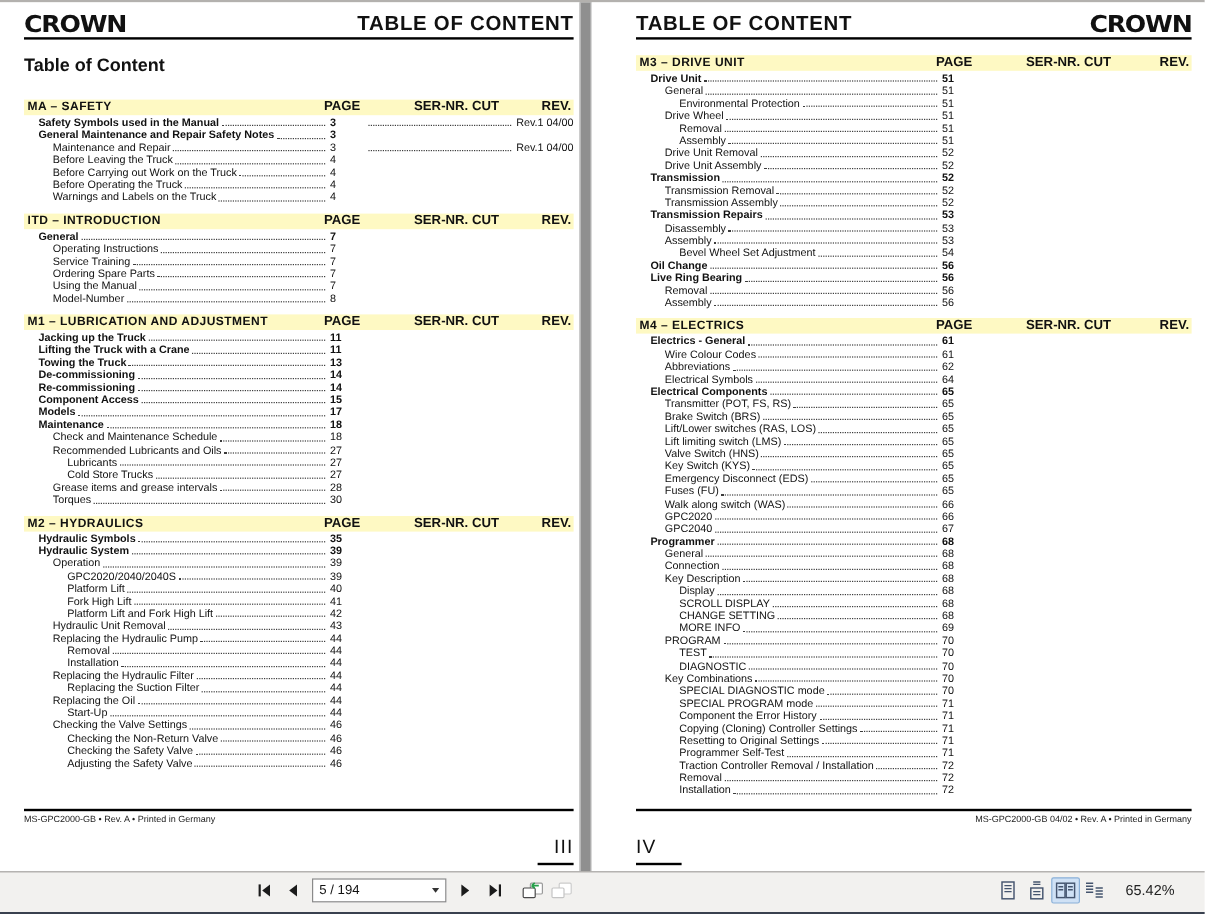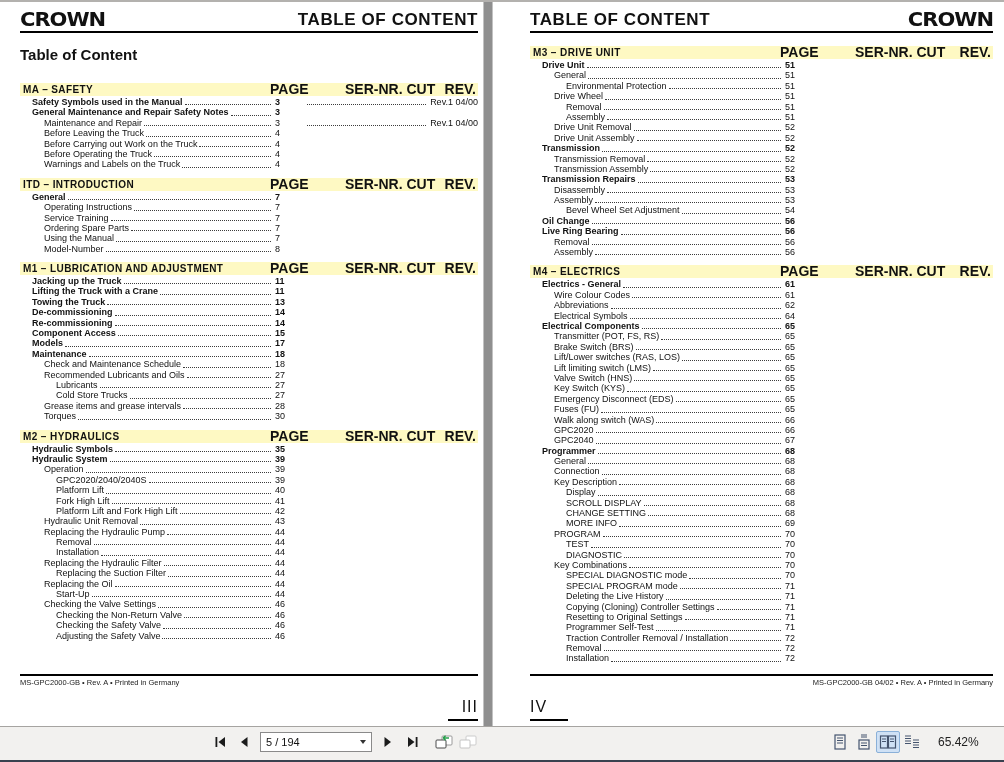--- a/index.html
+++ b/index.html
@@ -24,21 +24,21 @@
   .doc-title{font-size:17px;font-weight:bold;letter-spacing:.6px;}
 
   .toc-heading{font-size:15px;font-weight:bold;margin-top:13px;height:17px;}
   .page-left .sections{margin-top:20px;}
   .page-right .sections{margin-top:13px;}
 
   .toc-section{margin-bottom:8px;}
   .sec-header{position:relative;height:13px;line-height:13px;background:#fef9c3;
     font-weight:bold;font-size:10px;margin-bottom:1px;}
   .sec-title{position:absolute;left:3px;letter-spacing:.4px;white-space:nowrap;}
-  .col{position:absolute;font-size:14px;white-space:nowrap;}
+  .col{position:absolute;font-size:11px;white-space:nowrap;}
   .col-page{left:250px;}
   .col-ser{left:325px;}
   .col-rev{right:2px;}
 
   .toc-row{height:10.4px;display:flex;font-size:9px;line-height:10.4px;}
   .toc-row.lvl1{font-weight:bold;}
   .row-main{display:flex;width:285px;box-sizing:border-box;flex:0 0 285px;}
   .lvl1 .row-main{padding-left:12px;}
   .lvl2 .row-main{padding-left:24px;}
   .lvl3 .row-main{padding-left:36px;}
@@ -826,21 +826,21 @@
           </div>
           <div class="toc-row lvl3">
             <div class="row-main">
               <span class="entry-title">SPECIAL PROGRAM mode</span>
               <span class="dots"></span>
               <span class="pg">71</span>
             </div>
           </div>
           <div class="toc-row lvl3">
             <div class="row-main">
-              <span class="entry-title">Deleting the Live History</span>
+              <span class="entry-title">Component the Error History</span>
               <span class="dots"></span>
               <span class="pg">71</span>
             </div>
           </div>
           <div class="toc-row lvl3">
             <div class="row-main">
               <span class="entry-title">Copying (Cloning) Controller Settings</span>
               <span class="dots"></span>
               <span class="pg">71</span>
             </div>

